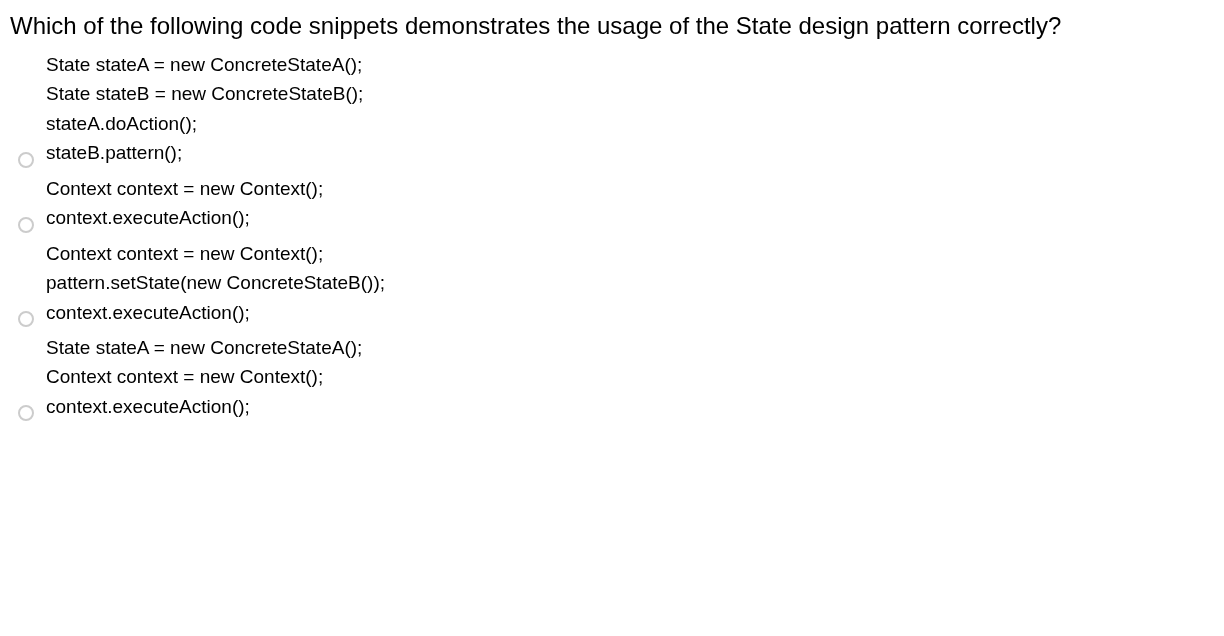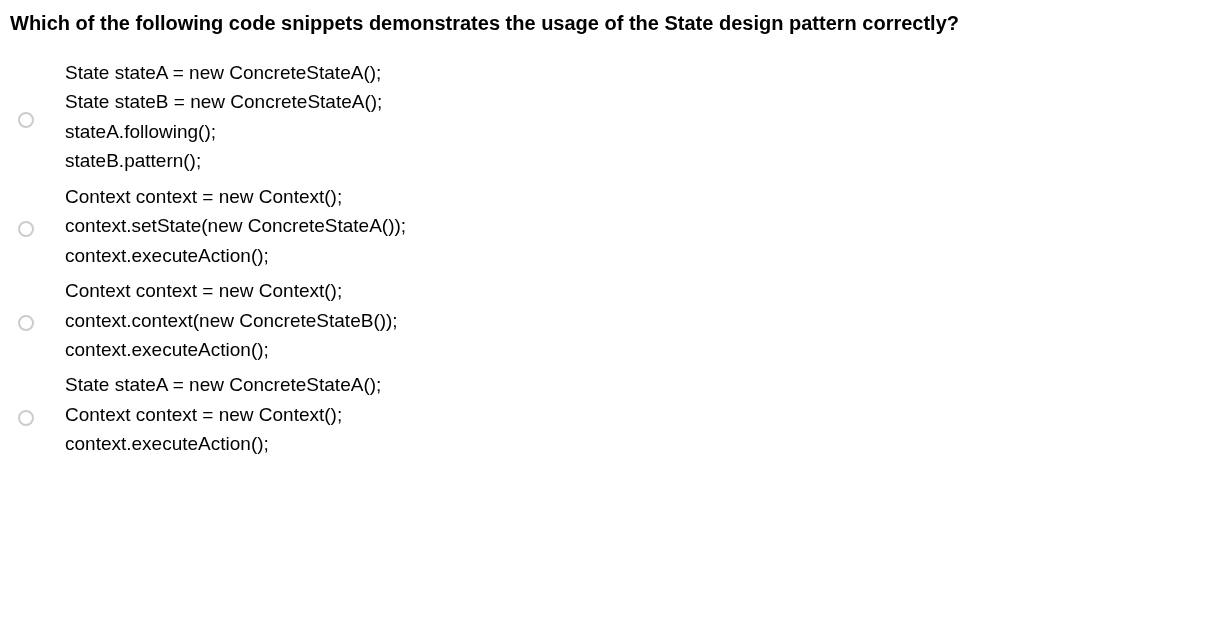--- a/index.html
+++ b/index.html
@@ -9,32 +9,30 @@
     }
     body {
       font-family: Arial, Helvetica, sans-serif;
       background: #ffffff;
       padding: 8px 10px;
       font-size: 19px;
       color: #000000;
       line-height: 1.5;
     }
     .question-text {
-      margin-bottom: 20px;
-      font-size: 20px;
-      font-weight: bold;
+      margin-bottom: 6px;
+      font-size: 24px;
     }
     .options {
       padding-left: 8px;
     }
     .option {
       display: flex;
-      align-items: center;
+      align-items: flex-end;
       margin-bottom: 6px;
-      gap: 19px;
     }
     .radio {
       width: 16px;
       height: 16px;
       border: 2px solid #cccccc;
       border-radius: 50%;
       margin-top: 6px;
       margin-right: 12px;
       flex-shrink: 0;
       cursor: pointer;
@@ -52,40 +50,39 @@
 </head>
 <body>
 
 <div class="question-text">Which of the following code snippets demonstrates the usage of the State design pattern correctly?</div>
 
 <div class="options">
   <div class="option">
     <div class="radio"></div>
     <div class="option-content">
       <div class="code-line">State stateA = new ConcreteStateA();</div>
-      <div class="code-line">State stateB = new ConcreteStateA();</div>
-      <div class="code-line">stateA.following();</div>
+      <div class="code-line">State stateB = new ConcreteStateB();</div>
+      <div class="code-line">stateA.doAction();</div>
       <div class="code-line">stateB.pattern();</div>
     </div>
   </div>
 
   <div class="option">
     <div class="radio"></div>
     <div class="option-content">
       <div class="code-line">Context context = new Context();</div>
-      <div class="code-line">context.setState(new ConcreteStateA());</div>
       <div class="code-line">context.executeAction();</div>
     </div>
   </div>
 
   <div class="option">
     <div class="radio"></div>
     <div class="option-content">
       <div class="code-line">Context context = new Context();</div>
-      <div class="code-line">context.context(new ConcreteStateB());</div>
+      <div class="code-line">pattern.setState(new ConcreteStateB());</div>
       <div class="code-line">context.executeAction();</div>
     </div>
   </div>
 
   <div class="option">
     <div class="radio"></div>
     <div class="option-content">
       <div class="code-line">State stateA = new ConcreteStateA();</div>
       <div class="code-line">Context context = new Context();</div>
       <div class="code-line">context.executeAction();</div>

